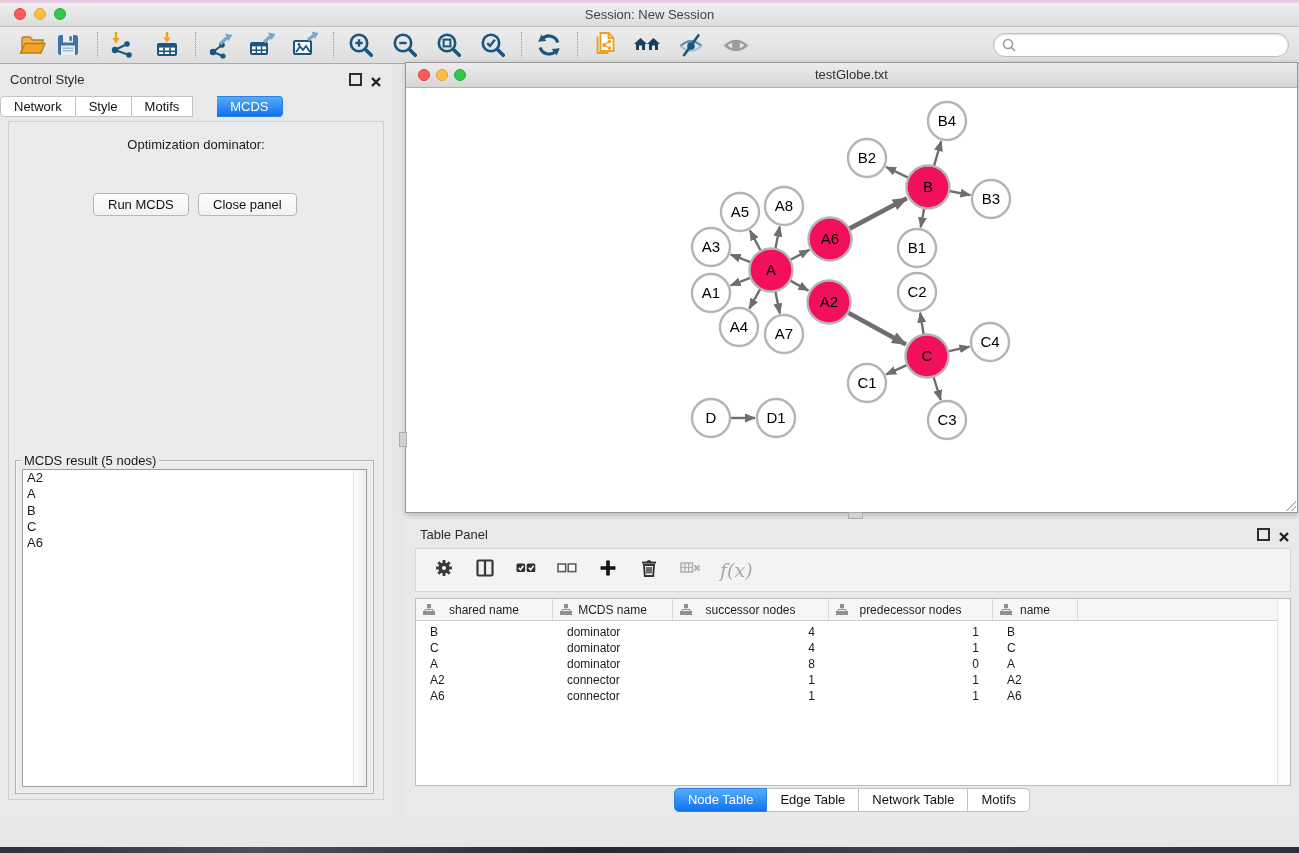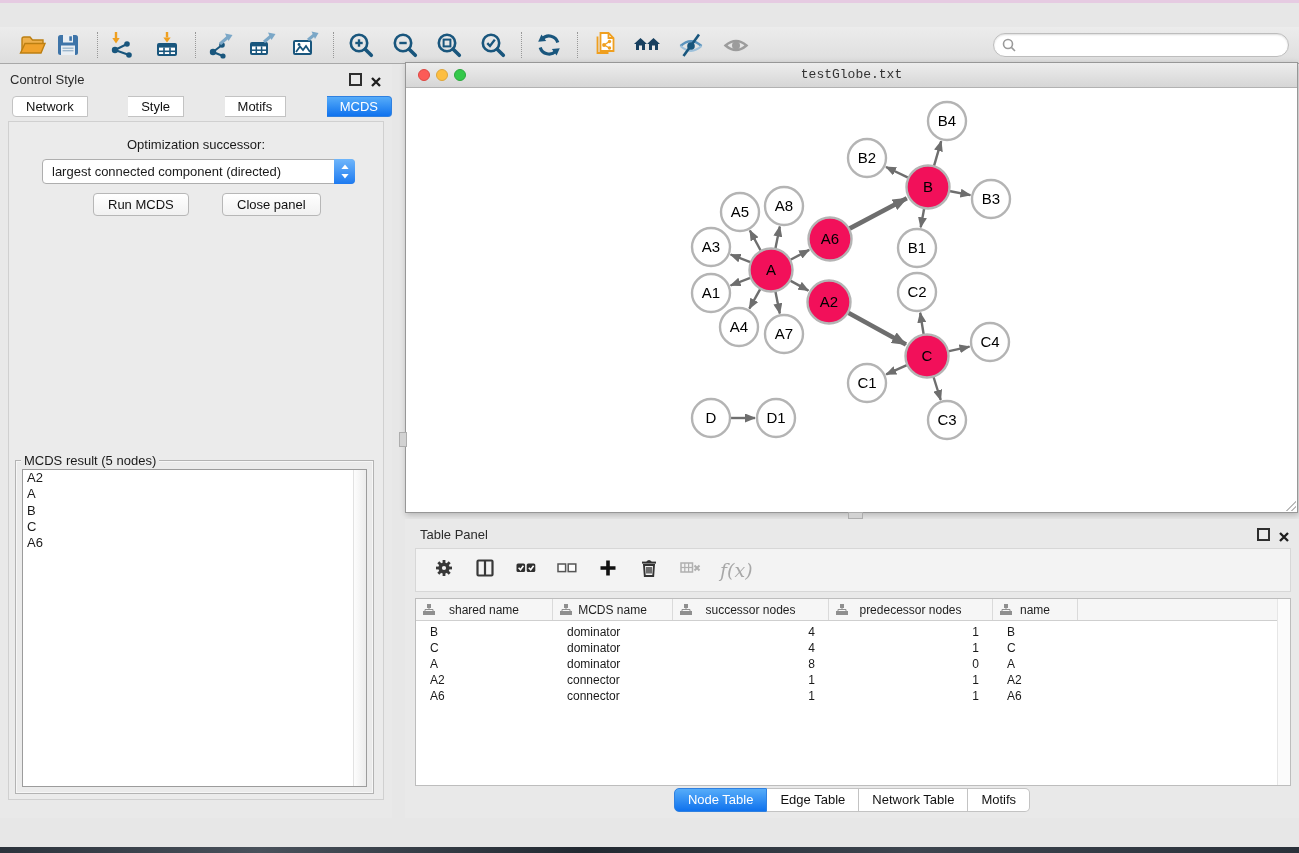--- a/index.html
+++ b/index.html
@@ -27,54 +27,54 @@
   .search input{position:absolute;left:26px;right:8px;top:1px;height:18px;border:0;outline:0;
                 background:transparent;font:13px "Liberation Sans",sans-serif;}
 
   
   .control-panel{position:absolute;left:0;top:64px;width:392px;height:754px;background:#e9e9e9;}
   .panel-title{position:absolute;left:10px;top:8px;font-size:13px;color:#2b2b2b;}
   .panel-float{position:absolute;width:9px;height:9px;border:2px solid #2e2e2e;top:9px;}
   .panel-close{position:absolute;top:9px;width:10px;height:10px;}
   .cp .panel-float{right:30px;} .cp .panel-close{right:11px;}
 
-  .cp-tabs{position:absolute;left:12px;right:0;top:32px;display:flex;justify-content:space-between;}
+  .cp-tabs{position:absolute;left:0;right:0;top:32px;display:flex;justify-content:flex-start;}
   .cp-tab{height:19px;line-height:19px;padding:0 13px;font-size:13px;background:#fff;
           border:1px solid #c3c3c3;border-left:none;color:#111;}
   .cp-tab:first-child{border-left:1px solid #c3c3c3;border-radius:4px 0 0 4px;}
   .cp-tab:last-child{border-radius:0 4px 4px 0;}
-  .cp-tab.active{background:linear-gradient(#56acf9,#0f72ee);border-color:#2f80e0;color:#fff;}
+  .cp-tab.active{background:linear-gradient(#56acf9,#0f72ee);border-color:#2f80e0;color:#fff;margin-left:24px;}
 
   .cp-body{position:absolute;left:8px;right:8px;top:57px;bottom:18px;background:#ebebeb;
            border:1px solid #d0d0d0;}
   .opt-label{position:absolute;left:0;right:0;top:15px;text-align:center;font-size:13px;}
   .select{position:absolute;left:33px;top:37px;width:313px;height:25px;background:#fff;
           border:1px solid #aeaeae;border-radius:4px;box-sizing:border-box;}
   .select-text{line-height:23px;padding-left:9px;font-size:13px;white-space:nowrap;}
   .select-stepper{position:absolute;right:-1px;top:-1px;width:21px;height:25px;border-radius:0 4px 4px 0;
           background:linear-gradient(#6fb6fb,#1d7af0);display:flex;align-items:center;justify-content:center;}
   .btn{position:absolute;top:71px;height:23px;line-height:21px;padding:0 14px;font-size:13px;
        background:linear-gradient(#ffffff,#f1f1f1);border:1px solid #b7b7b7;border-radius:4px;
        box-sizing:border-box;color:#111;}
-  .btn-run{left:84px;} .btn-close{left:213px;}
+  .btn-run{left:84px;} .btn-close{left:189px;}
 
   .groupbox{position:absolute;left:6px;right:9px;top:338px;bottom:5px;border:1px solid #b3b3b3;
             box-shadow:inset 0 0 0 1px #f6f6f6;}
   .groupbox-legend{position:absolute;top:-8px;left:5px;background:#ebebeb;padding:0 3px;font-size:13px;}
   .mcds-list{position:absolute;left:6px;right:6px;top:8px;bottom:6px;background:#fff;
              border:1px solid #9c9c9c;overflow:hidden;}
   .list-item{font-size:13px;line-height:16.3px;padding-left:4px;}
   .list-scroll{position:absolute;right:0;top:0;bottom:0;width:12px;border-left:1px solid #e2e2e2;
                background:linear-gradient(to right,#fdfdfd,#ececec);}
 
   
   .network-window{position:absolute;left:405px;top:62px;width:893px;height:451px;background:#fff;
                   border:1px solid #979797;box-sizing:border-box;box-shadow:1px 2px 6px rgba(0,0,0,.22);}
   .nw-titlebar{position:relative;height:24px;background:linear-gradient(#ededed,#d6d6d6);
-               border-bottom:1px solid #b2b2b2;font-family:Liberation Mono, monospace;}
+               border-bottom:1px solid #b2b2b2;}
   .nw-titlebar .lights{left:12px;top:6px;gap:6px;}
   .nw-title{text-align:center;line-height:24px;font-size:13px;color:#333;}
   .nw-canvas{position:absolute;left:0;top:25px;right:0;bottom:0;background:#fff;}
   .node-label{font:15px "Liberation Sans",sans-serif;fill:#000;text-anchor:middle;}
   .resize-grip{position:absolute;right:1px;bottom:1px;width:12px;height:12px;
        background:repeating-linear-gradient(135deg,transparent 0 2px,#bcbcbc 2px 3.6px);
        clip-path:polygon(100% 0,100% 100%,0 100%);}
   .v-thumb{position:absolute;left:-7px;top:369px;width:6px;height:13px;background:#d2d2d2;border:1px solid #adadad;}
   .h-thumb{position:absolute;left:442px;bottom:-7px;width:13px;height:5px;background:#d2d2d2;border:1px solid #adadad;}
 
@@ -116,20 +116,28 @@
   .memory-dot{width:11px;height:11px;border-radius:50%;background:#18a23a;border:1px solid #0e8a2d;box-sizing:border-box;}
   .bottom-strip{position:absolute;left:0;right:0;top:847px;height:6px;
        background:linear-gradient(90deg,#2c333c,#49515b 20%,#222931 45%,#3d454f 70%,#2a313a);}
 </style>
 </head>
 <body>
 
 <div class="app">
   <div class="top-pink"></div>
 
+  <div class="titlebar">
+    <div class="lights">
+      <span class="light red"></span>
+      <span class="light yellow"></span>
+      <span class="light green"></span>
+    </div>
+    <div class="win-title">Session: New Session</div>
+  </div>
 
   <div class="toolbar">
     <span class="ti" style="left:18px">
       <svg width="30" height="30">
           <path d="M4 23 V9 q0-2 2-2 h6 l2.5 3 H25 v4" fill="#eeb04c" stroke="#bc7f12" stroke-width="1.4"></path>
           <path d="M2.5 23 L7 13.5 h20 L23 23 z" fill="#f0a22b" stroke="#bc7f12" stroke-width="1.4"></path>
         </svg></span>
     <span class="ti" style="left:53px">
       <svg width="30" height="30">
           <rect x="5" y="5" width="20" height="20" rx="2.5" fill="#3e74a8"></rect>
@@ -280,30 +288,21 @@
       <svg width="10" height="10">
           <path d="M1 1 L9 9 M9 1 L1 9" stroke="#1e1e1e" stroke-width="2.3"></path>
         </svg></span>
     <div class="cp-tabs" id="cp-tabs">
         <span class="cp-tab">Network</span>
         <span class="cp-tab">Style</span>
         <span class="cp-tab">Motifs</span>
         <span class="cp-tab active">MCDS</span>
       </div>
     <div class="cp-body">
-      <div class="opt-label">Optimization successor:</div>
-      <div class="select">
-        <div class="select-text">largest connected component (directed)</div>
-        <div class="select-stepper">
-          <svg width="10" height="17">
-              <path d="M5 1.5 L8.6 6 H1.4 z" fill="#fff"></path>
-              <path d="M5 15.5 L1.4 11 H8.6 z" fill="#fff"></path>
-            </svg>
-        </div>
-      </div>
+      <div class="opt-label">Optimization dominator:</div>
       <button class="btn btn-run">Run MCDS</button>
       <button class="btn btn-close">Close panel</button>
       <div class="groupbox">
         <span class="groupbox-legend">MCDS result (5 nodes)</span>
         <div class="mcds-list" id="mcds-list">
           <div class="list-scroll"></div>
         <div class="list-item">A2</div>
             <div class="list-item">A</div>
             <div class="list-item">B</div>
             <div class="list-item">C</div>

